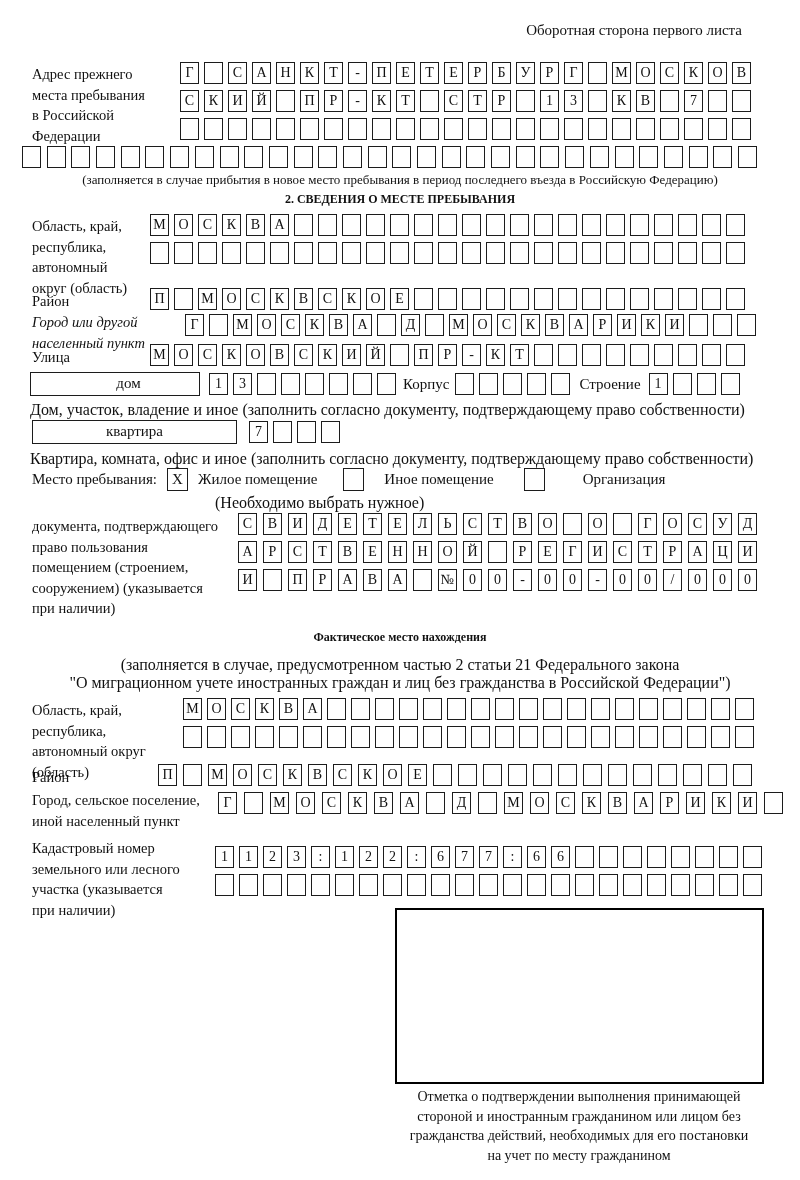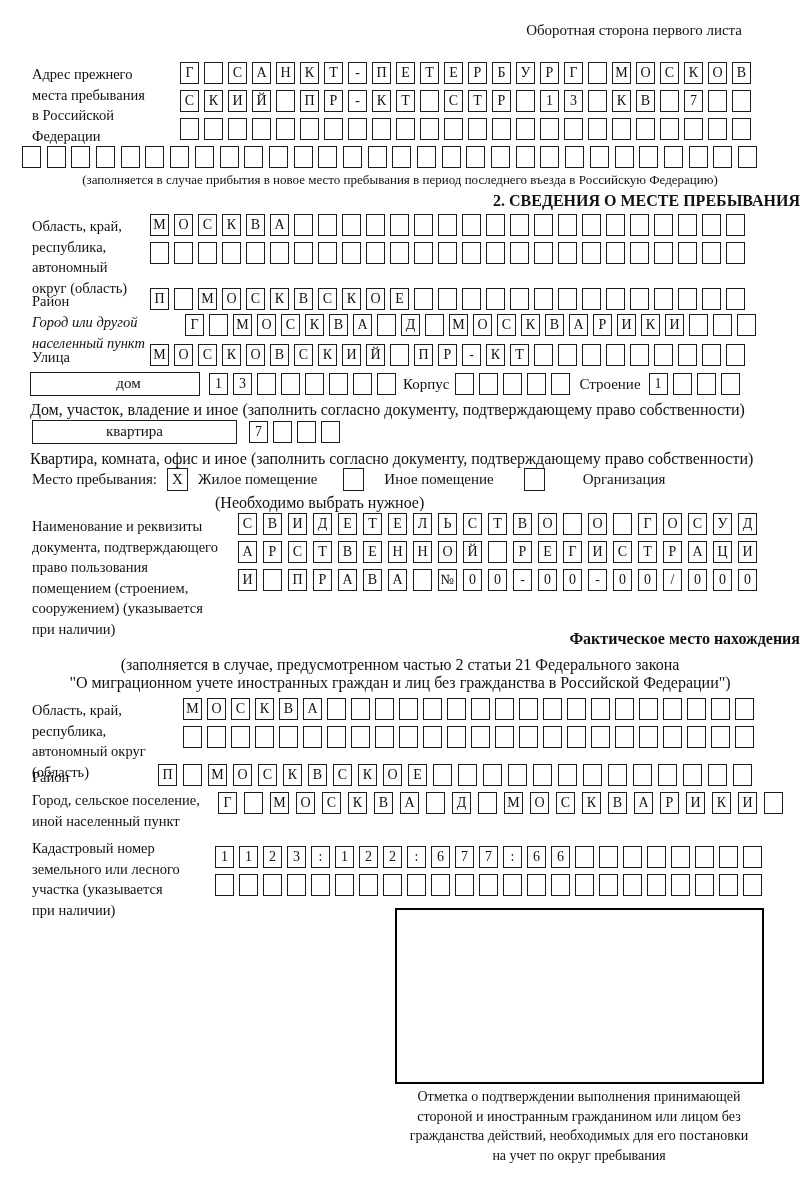--- a/index.html
+++ b/index.html
@@ -8,21 +8,21 @@
   .abs{position:absolute;}
   .label{position:absolute;font-size:14.5px;line-height:1.42;color:#111;}
   .cells-row{position:absolute;white-space:nowrap;height:24px;}
   .cell{display:inline-block;width:19px;height:22px;border:1.5px solid #1c1c1c;
         box-sizing:border-box;margin-right:5px;text-align:center;font-size:14px;
         line-height:19px;vertical-align:top;background:#fff;}
   .full .cell{margin-right:5.7px;}
   .p25 .cell{margin-right:6px;}
   .p26 .cell{margin-right:7px;}
   .center-line{position:absolute;left:0;width:100%;text-align:center;}
-  .title{font-weight:bold;font-size:16px;text-align:right;}
+  .title{font-weight:bold;font-size:12px;}
   .note{font-size:13px;}
   .note2{font-size:16px;}
   .inline-row{position:absolute;display:flex;align-items:center;}
   .named-box{display:inline-block;height:24px;border:1.5px solid #1c1c1c;
         box-sizing:border-box;text-align:center;font-size:15px;line-height:20px;background:#fff;}
   .checkbox{display:inline-block;width:21px;height:23px;border:1.5px solid #1c1c1c;
         box-sizing:border-box;text-align:center;font-size:15px;line-height:20px;background:#fff;}
   .stamp-box{position:absolute;border:2px solid #000;background:#fff;}
   .opt-label{font-size:15px;}
 </style>
@@ -89,21 +89,20 @@
     <span class="checkbox" style="margin-left:10px;">X</span>
     <span class="opt-label" style="margin-left:10px;">Жилое помещение</span>
     <span class="checkbox" style="margin-left:26px;"></span>
     <span class="opt-label" style="margin-left:20px;">Иное помещение</span>
     <span class="checkbox" style="margin-left:30px;"></span>
     <span class="opt-label" style="margin-left:38px;">Организация</span>
   </div>
   <div class="abs note2" style="left:215px;top:494px;">(Необходимо выбрать нужное)</div>
 
   <div class="label" style="left:32px;top:516px;width:205px;">
-      <div>Наименование и реквизиты</div>
       <div>документа, подтверждающего</div>
       <div>право пользования</div>
       <div>помещением (строением,</div>
       <div>сооружением) (указывается</div>
       <div>при наличии)</div>
     </div>
   <div class="cells-row p25" style="left:238px;top:513px;"><span class="cell">С</span><span class="cell">В</span><span class="cell">И</span><span class="cell">Д</span><span class="cell">Е</span><span class="cell">Т</span><span class="cell">Е</span><span class="cell">Л</span><span class="cell">Ь</span><span class="cell">С</span><span class="cell">Т</span><span class="cell">В</span><span class="cell">О</span><span class="cell"></span><span class="cell">О</span><span class="cell"></span><span class="cell">Г</span><span class="cell">О</span><span class="cell">С</span><span class="cell">У</span><span class="cell">Д</span></div>
   <div class="cells-row p25" style="left:238px;top:541px;"><span class="cell">А</span><span class="cell">Р</span><span class="cell">С</span><span class="cell">Т</span><span class="cell">В</span><span class="cell">Е</span><span class="cell">Н</span><span class="cell">Н</span><span class="cell">О</span><span class="cell">Й</span><span class="cell"></span><span class="cell">Р</span><span class="cell">Е</span><span class="cell">Г</span><span class="cell">И</span><span class="cell">С</span><span class="cell">Т</span><span class="cell">Р</span><span class="cell">А</span><span class="cell">Ц</span><span class="cell">И</span></div>
   <div class="cells-row p25" style="left:238px;top:569px;"><span class="cell">И</span><span class="cell"></span><span class="cell">П</span><span class="cell">Р</span><span class="cell">А</span><span class="cell">В</span><span class="cell">А</span><span class="cell"></span><span class="cell">№</span><span class="cell">0</span><span class="cell">0</span><span class="cell">-</span><span class="cell">0</span><span class="cell">0</span><span class="cell">-</span><span class="cell">0</span><span class="cell">0</span><span class="cell">/</span><span class="cell">0</span><span class="cell">0</span><span class="cell">0</span></div>
 
@@ -136,16 +135,16 @@
       <div>при наличии)</div>
     </div>
   <div class="cells-row" style="left:215px;top:846px;"><span class="cell">1</span><span class="cell">1</span><span class="cell">2</span><span class="cell">3</span><span class="cell">:</span><span class="cell">1</span><span class="cell">2</span><span class="cell">2</span><span class="cell">:</span><span class="cell">6</span><span class="cell">7</span><span class="cell">7</span><span class="cell">:</span><span class="cell">6</span><span class="cell">6</span><span class="cell"></span><span class="cell"></span><span class="cell"></span><span class="cell"></span><span class="cell"></span><span class="cell"></span><span class="cell"></span><span class="cell"></span></div>
   <div class="cells-row" style="left:215px;top:874px;"><span class="cell"></span><span class="cell"></span><span class="cell"></span><span class="cell"></span><span class="cell"></span><span class="cell"></span><span class="cell"></span><span class="cell"></span><span class="cell"></span><span class="cell"></span><span class="cell"></span><span class="cell"></span><span class="cell"></span><span class="cell"></span><span class="cell"></span><span class="cell"></span><span class="cell"></span><span class="cell"></span><span class="cell"></span><span class="cell"></span><span class="cell"></span><span class="cell"></span><span class="cell"></span></div>
 
   <div class="stamp-box" style="left:395px;top:908px;width:365px;height:172px;"></div>
   <div class="abs" style="left:383px;top:1087px;width:392px;text-align:center;font-size:14px;line-height:1.4;">
       <div>Отметка о подтверждении выполнения принимающей</div>
       <div>стороной и иностранным гражданином или лицом без</div>
       <div>гражданства действий, необходимых для его постановки</div>
-      <div>на учет по округ пребывания</div>
+      <div>на учет по месту гражданином</div>
     </div>
 
 </div>
 
 </body></html>

